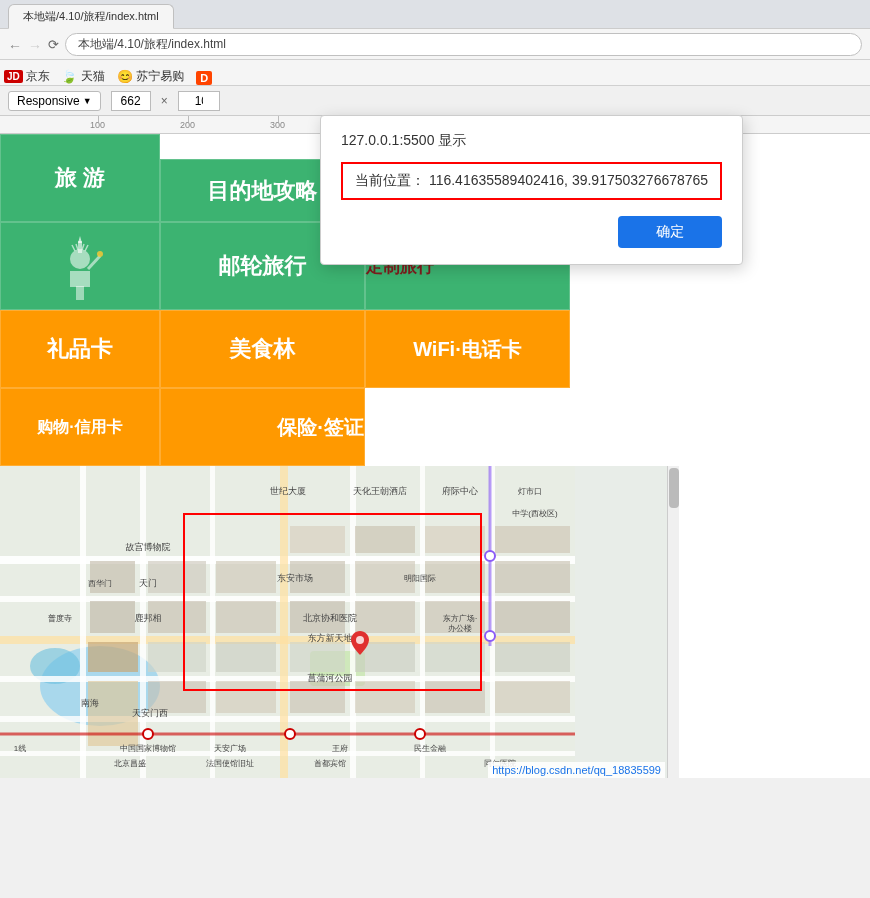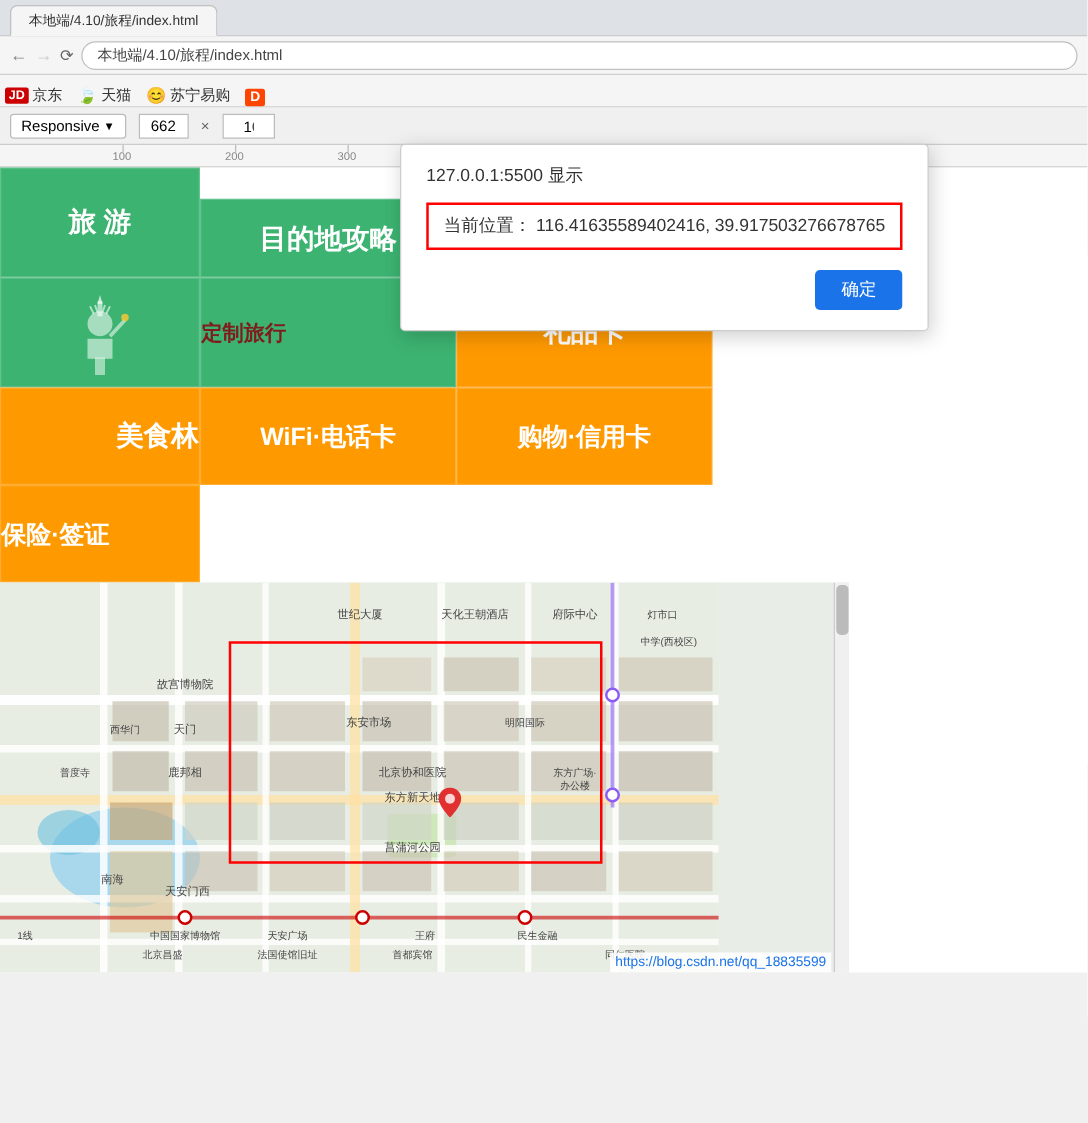--- a/index.html
+++ b/index.html
@@ -93,38 +93,41 @@
 
         <line x1="25" y1="20" x2="22" y2="14" stroke="rgba(255,255,255,0.6)" stroke-width="1.5"></line>
         <line x1="28" y1="19" x2="26" y2="13" stroke="rgba(255,255,255,0.6)" stroke-width="1.5"></line>
         <line x1="32" y1="19" x2="34" y2="13" stroke="rgba(255,255,255,0.6)" stroke-width="1.5"></line>
         <line x1="35" y1="20" x2="38" y2="14" stroke="rgba(255,255,255,0.6)" stroke-width="1.5"></line>
 
         <line x1="38" y1="38" x2="50" y2="25" stroke="rgba(255,255,255,0.55)" stroke-width="3"></line>
         <circle cx="50" cy="23" r="3" fill="rgba(255,200,50,0.8)"></circle>
       </svg>
     </div>
+    <div style="background:#3cb371; display:flex; align-items:center; justify-content:center; font-size:22px; font-weight:bold; color:#fff; border:1px solid rgba(255,255,255,0.2);">
+      <span>邮轮旅行</span>
+    </div>
     <div style="background:#3cb371; display:flex; align-items:center; justify-content:flex-start; font-size:17px; font-weight:bold; color:#7f1d1d; border:1px solid rgba(255,255,255,0.2);">
       <span>定制旅行</span>
     </div>
 
     <div style="background:#ff9900; display:flex; align-items:center; justify-content:center; font-size:22px; font-weight:bold; color:#fff; border:1px solid rgba(255,255,255,0.2);">
       <span>礼品卡</span>
     </div>
-    <div style="background:#ff9900; display:flex; align-items:center; justify-content:flex-end; font-size:22px; font-weight:bold; color:#fff; border:1px solid rgba(255,255,255,0.2);">
+    <div style="background:#ff9900; display:flex; align-items:center; justify-content:center; font-size:22px; font-weight:bold; color:#fff; border:1px solid rgba(255,255,255,0.2);">
       <span>美食林</span>
     </div>
 
     <div style="background:#ff9900; display:flex; align-items:center; justify-content:center; font-size:20px; font-weight:bold; color:#fff; border:1px solid rgba(255,255,255,0.2);">
       <span>WiFi·电话卡</span>
     </div>
-    <div style="background:#ff9900; display:flex; align-items:center; justify-content:center; font-size:20px; font-weight:bold; color:#fff; border:1px solid rgba(255,255,255,0.2);">
+    <div style="background:#ff9900; display:flex; align-items:center; justify-content:center; font-size:16px; font-weight:bold; color:#fff; border:1px solid rgba(255,255,255,0.2);">
       <span>购物·信用卡</span>
     </div>
-    <div style="background:#ff9900; display:flex; align-items:center; justify-content:flex-start; font-size:20px; font-weight:bold; color:#fff; border:1px solid rgba(255,255,255,0.2);">
+    <div style="background:#ff9900; display:flex; align-items:center; justify-content:flex-end; font-size:20px; font-weight:bold; color:#fff; border:1px solid rgba(255,255,255,0.2);">
       <span>保险·签证</span>
     </div>
   </div>
 
   <div style="width:679px; height:312px; position:relative; overflow:hidden; background:#e8ede8;">
 
     <svg width="575" height="312" viewBox="0 0 575 312" style="position:absolute; top:0; left:0;">
 
       <rect width="575" height="312" fill="#e8ede4"></rect>
 
@@ -243,15 +246,15 @@
 
 </div>
 
 <div style="position:absolute; top:115px; left:320px; background:#fff; border:1px solid #ccc; box-shadow:2px 4px 16px rgba(0,0,0,0.18); border-radius:4px; padding:16px 20px; z-index:200; min-width:380px;">
   <div style="font-size:14px; color:#333; margin-bottom:12px;">127.0.0.1:5500 显示</div>
   <div style="border:2px solid red; border-radius:0; padding:8px 12px; font-size:14px; color:#333; margin-bottom:16px;">
     <span>当前位置：</span>
     <span>116.41635589402416, 39.917503276678765</span>
   </div>
   <div style="overflow:hidden;">
-    <button style="float:right; background:#1a73e8; color:#fff; border:none; border-radius:4px; padding:7px 21px; font-size:14px; cursor:pointer;">确定</button>
+    <button style="float:right; background:#1a73e8; color:#fff; border:none; border-radius:4px; padding:7px 38px; font-size:14px; cursor:pointer;">确定</button>
   </div>
 </div>
 
 </body></html>

